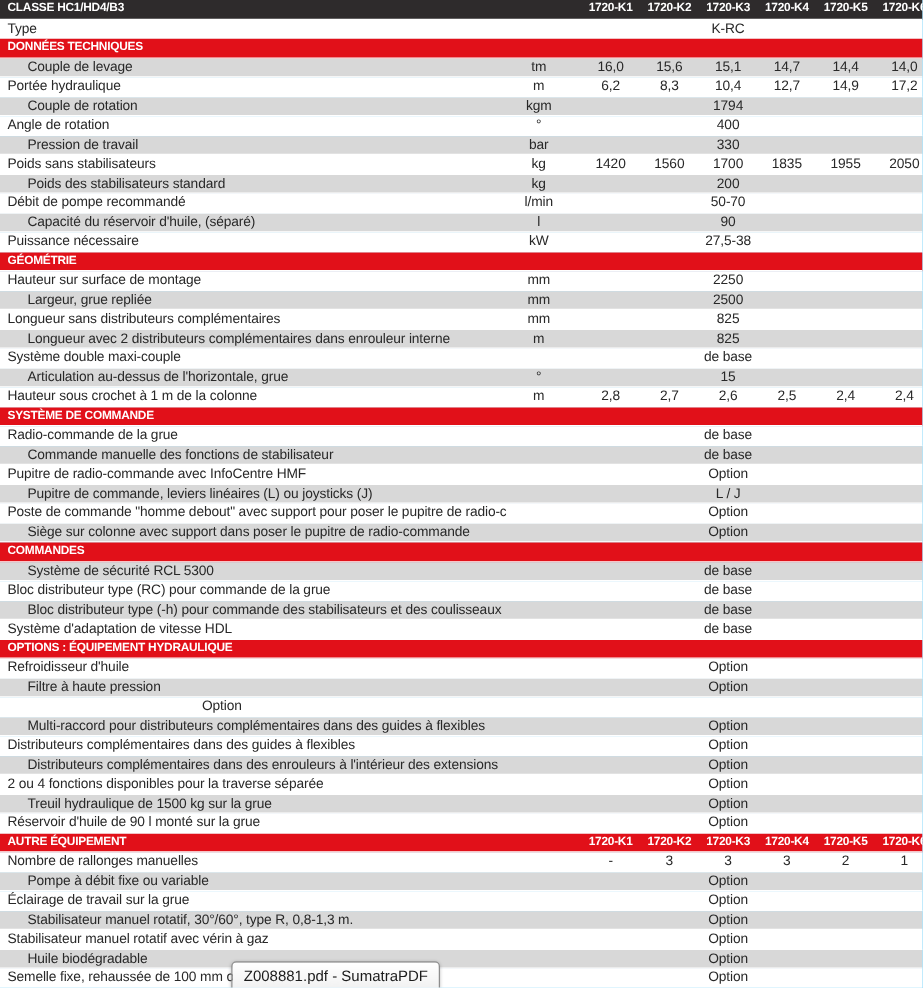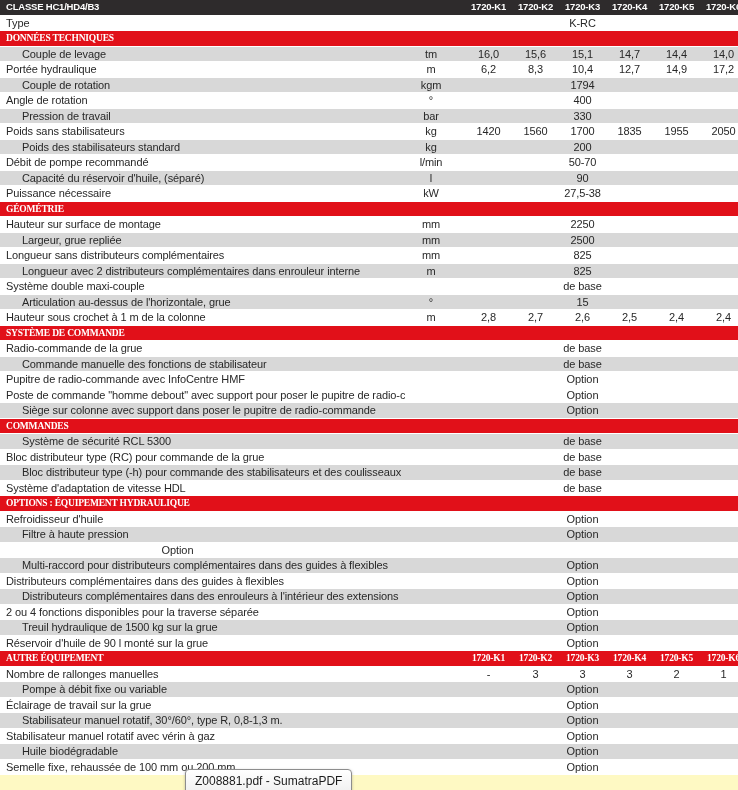--- a/index.html
+++ b/index.html
@@ -3,36 +3,36 @@
 <meta charset="utf-8">
 <style>
   :root{
     --red:#e11019;
     --dark:#2e2b2c;
     --gray:#d8d8d8;
     --text:#282828;
   }
   html,body{margin:0;padding:0;background:#fff;}
   body{width:738px;height:790px;overflow:hidden;font-family:"Liberation Sans",sans-serif;color:var(--text);}
-  .sheet{position:relative;width:738px;height:790px;overflow:hidden;background:#fef9c3;}
+  .sheet{position:relative;width:738px;height:790px;overflow:hidden;background:#7dd3fc;}
 
   
   .bar{
     height:15.5px;
     box-sizing:border-box;
     border-bottom:1px solid #fff;
     display:flex;
     align-items:center;
     font-size:11px;
     letter-spacing:-0.1px;
     line-height:14px;
     white-space:nowrap;
   }
   .bar.dark{background:var(--dark);color:#fff;font-weight:bold;font-size:9.5px;letter-spacing:-0.2px;}
-  .bar.red{background:var(--red);color:#fff;font-weight:bold;font-size:9.5px;letter-spacing:-0.2px;font-family:Liberation Serif, serif;}
+  .bar.red{background:var(--red);color:#fff;font-weight:bold;font-size:9.5px;letter-spacing:-0.2px;}
   .row.gray{background:var(--gray);padding-left:16px;}
   .row.white{background:#fff;}
 
   .label{flex:1 1 auto;min-width:0;padding-left:6px;overflow:hidden;}
   .unit{flex:0 0 52px;text-align:center;}
   .vals{flex:0 0 282px;margin-left:8px;margin-right:-9px;display:flex;align-items:center;position:relative;height:100%;}
   .cell{flex:0 0 47px;text-align:center;}
   .hcell{font-weight:bold;}
   .center-val{
     position:absolute;left:0;top:0;bottom:0;width:235px;
@@ -242,20 +242,27 @@
           <div class="center-val">de base</div>
         </div>
       </div>
       <div class="bar row white">
         <div class="label">Pupitre de radio-commande avec InfoCentre HMF</div>
         <div class="unit"></div>
         <div class="vals">
           <div class="center-val">Option</div>
         </div>
       </div>
+      <div class="bar row gray">
+        <div class="label">Pupitre de commande, leviers linéaires (L) ou joysticks (J)</div>
+        <div class="unit"></div>
+        <div class="vals">
+          <div class="center-val">L / J</div>
+        </div>
+      </div>
       <div class="bar row white">
         <div class="label">Poste de commande "homme debout" avec support pour poser le pupitre de radio-commande</div>
         <div class="unit"></div>
         <div class="vals">
           <div class="center-val">Option</div>
         </div>
       </div>
       <div class="bar row gray">
         <div class="label">Siège sur colonne avec support dans poser le pupitre de radio-commande</div>
         <div class="unit"></div>

